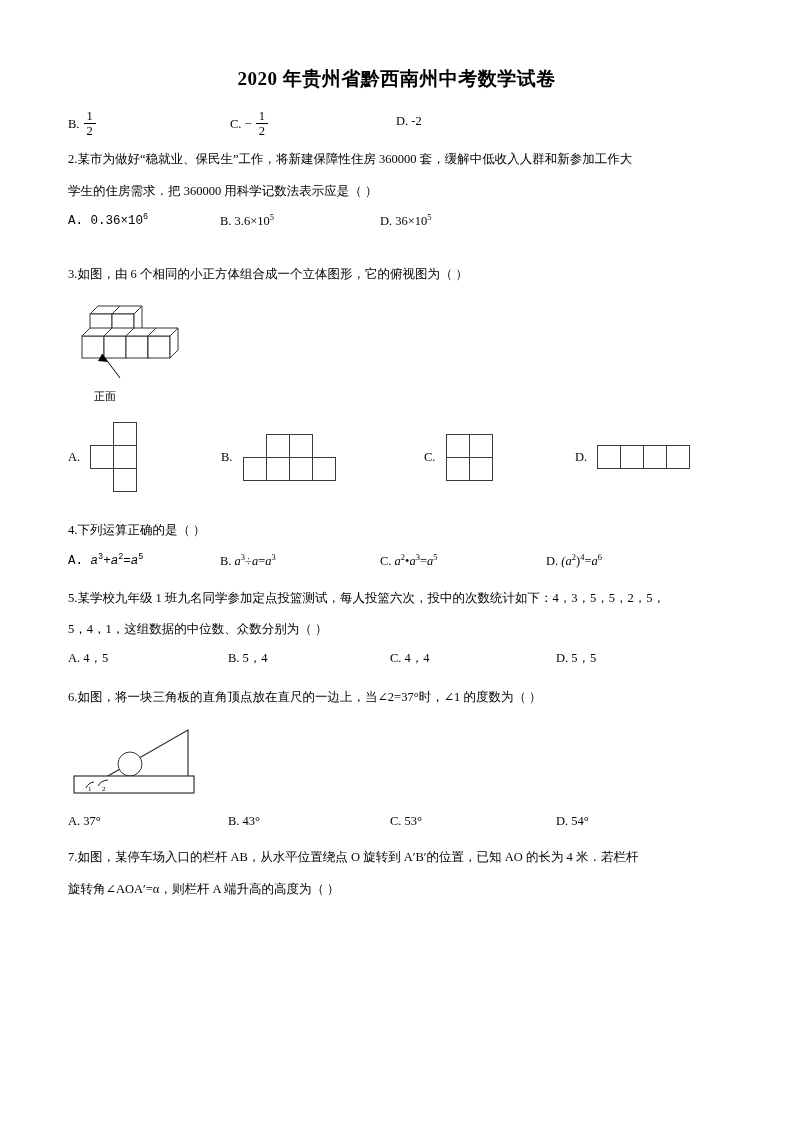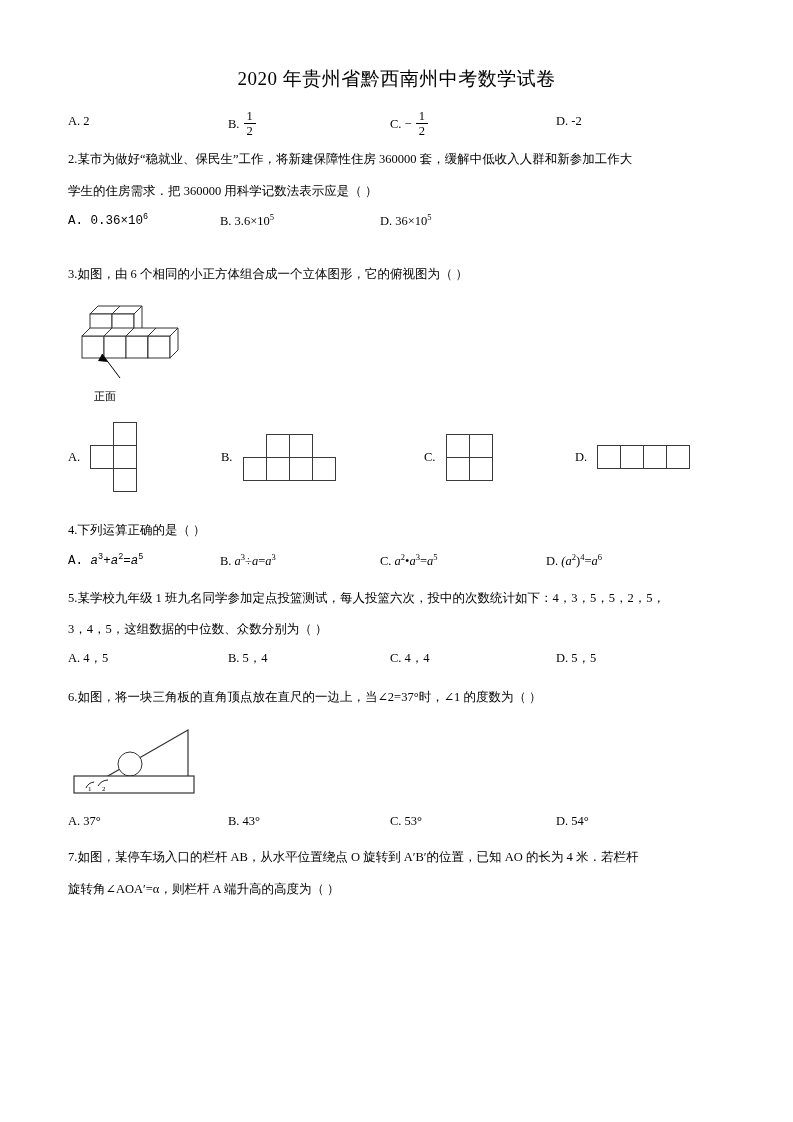--- a/index.html
+++ b/index.html
@@ -15,21 +15,21 @@
   }
   .page {
     position: absolute;
     left: 0; top: 0;
     width: 793px; height: 1122px;
     padding: 44px 68px 0 68px;
   }
   .doc-title {
     text-align: center;
     font-size: 19px;
-    font-weight: normal;
+    font-weight: bold;
     letter-spacing: 0.5px;
     margin: 22px 0 18px 0;
   }
   .section-head {
     font-size: 15px;
     font-weight: bold;
     margin: 0 0 6px 0;
   }
   .q {
     font-size: 12.5px;
@@ -82,21 +82,20 @@
 </style>
 </head>
 <body>
 
 <div class="page">
 
   <div class="doc-title">2020 年贵州省黔西南州中考数学试卷</div>
 
 
   <div class="opts">
-    <div class="o1">A. 2</div>
     <div class="o2">
       <span class="fraclead">B.</span>
       <span class="frac">
         <span class="num">1</span>
         <span class="den">2</span>
       </span>
     </div>
     <div class="o3">
       <span class="fraclead">C. −</span>
       <span class="frac">
@@ -218,21 +217,21 @@
 
   <div class="q" style="margin-top:26px">4.下列运算正确的是（      ）</div>
   <div class="opts narrow">
     <div class="o1"><span>A. </span><span class="italic">a</span><sup>3</sup><span>+</span><span class="italic">a</span><sup>2</sup><span>=</span><span class="italic">a</span><sup>5</sup></div>
     <div class="o2"><span>B. </span><span class="italic">a</span><sup>3</sup><span>÷</span><span class="italic">a</span><span>=</span><span class="italic">a</span><sup>3</sup></div>
     <div class="o3"><span>C. </span><span class="italic">a</span><sup>2</sup><span>•</span><span class="italic">a</span><sup>3</sup><span>=</span><span class="italic">a</span><sup>5</sup></div>
     <div class="o4"><span>D. </span><span class="italic">(a</span><sup>2</sup><span>)</span><sup>4</sup><span>=</span><span class="italic">a</span><sup>6</sup></div>
   </div>
 
   <div class="q" style="margin-top:12px">5.某学校九年级 1 班九名同学参加定点投篮测试，每人投篮六次，投中的次数统计如下：4，3，5，5，2，5，</div>
-  <div class="q">3，4，5，这组数据的中位数、众数分别为（      ）</div>
+  <div class="q">5，4，1，这组数据的中位数、众数分别为（      ）</div>
   <div class="opts">
     <div class="o1">A. 4，5</div>
     <div class="o2">B. 5，4</div>
     <div class="o3">C. 4，4</div>
     <div class="o4">D. 5，5</div>
   </div>
 
   <div class="q" style="margin-top:14px">6.如图，将一块三角板的直角顶点放在直尺的一边上，当∠2=37°时，∠1 的度数为（      ）</div>
   <div class="fig" style="margin-top:4px">
     <svg width="200" height="86" viewBox="0 0 200 86">

